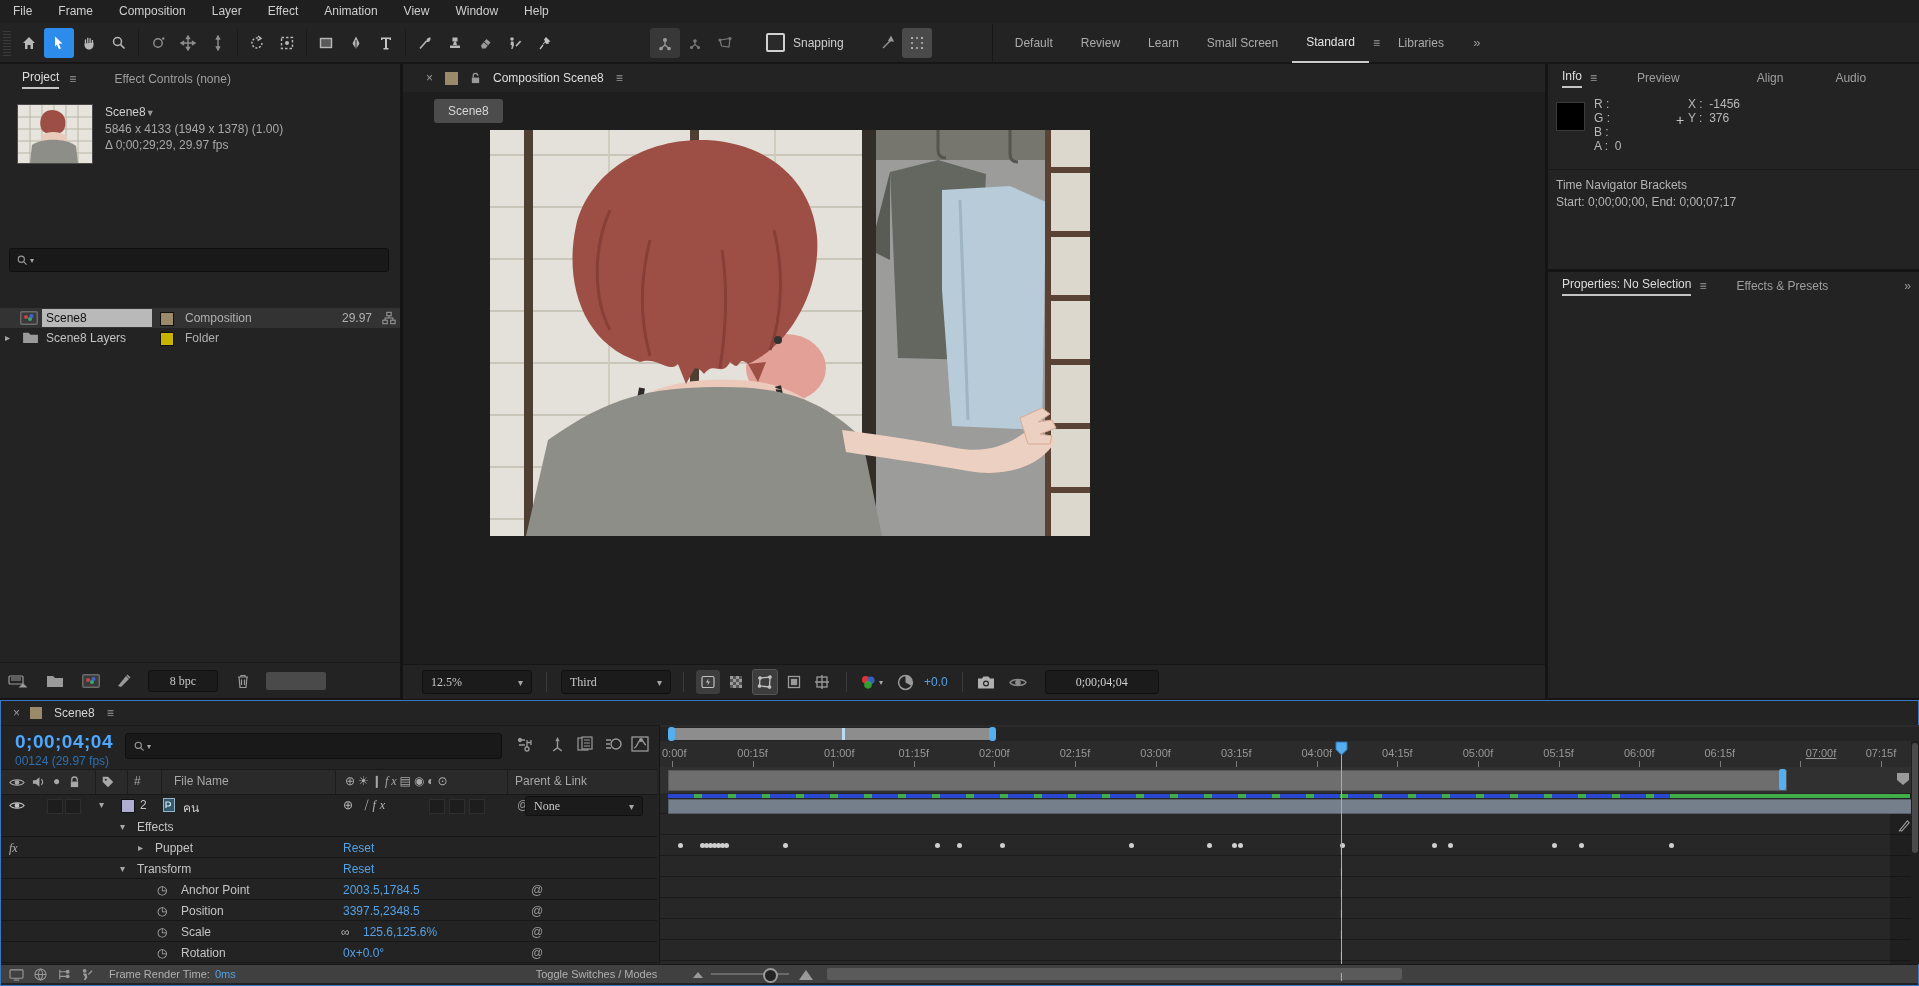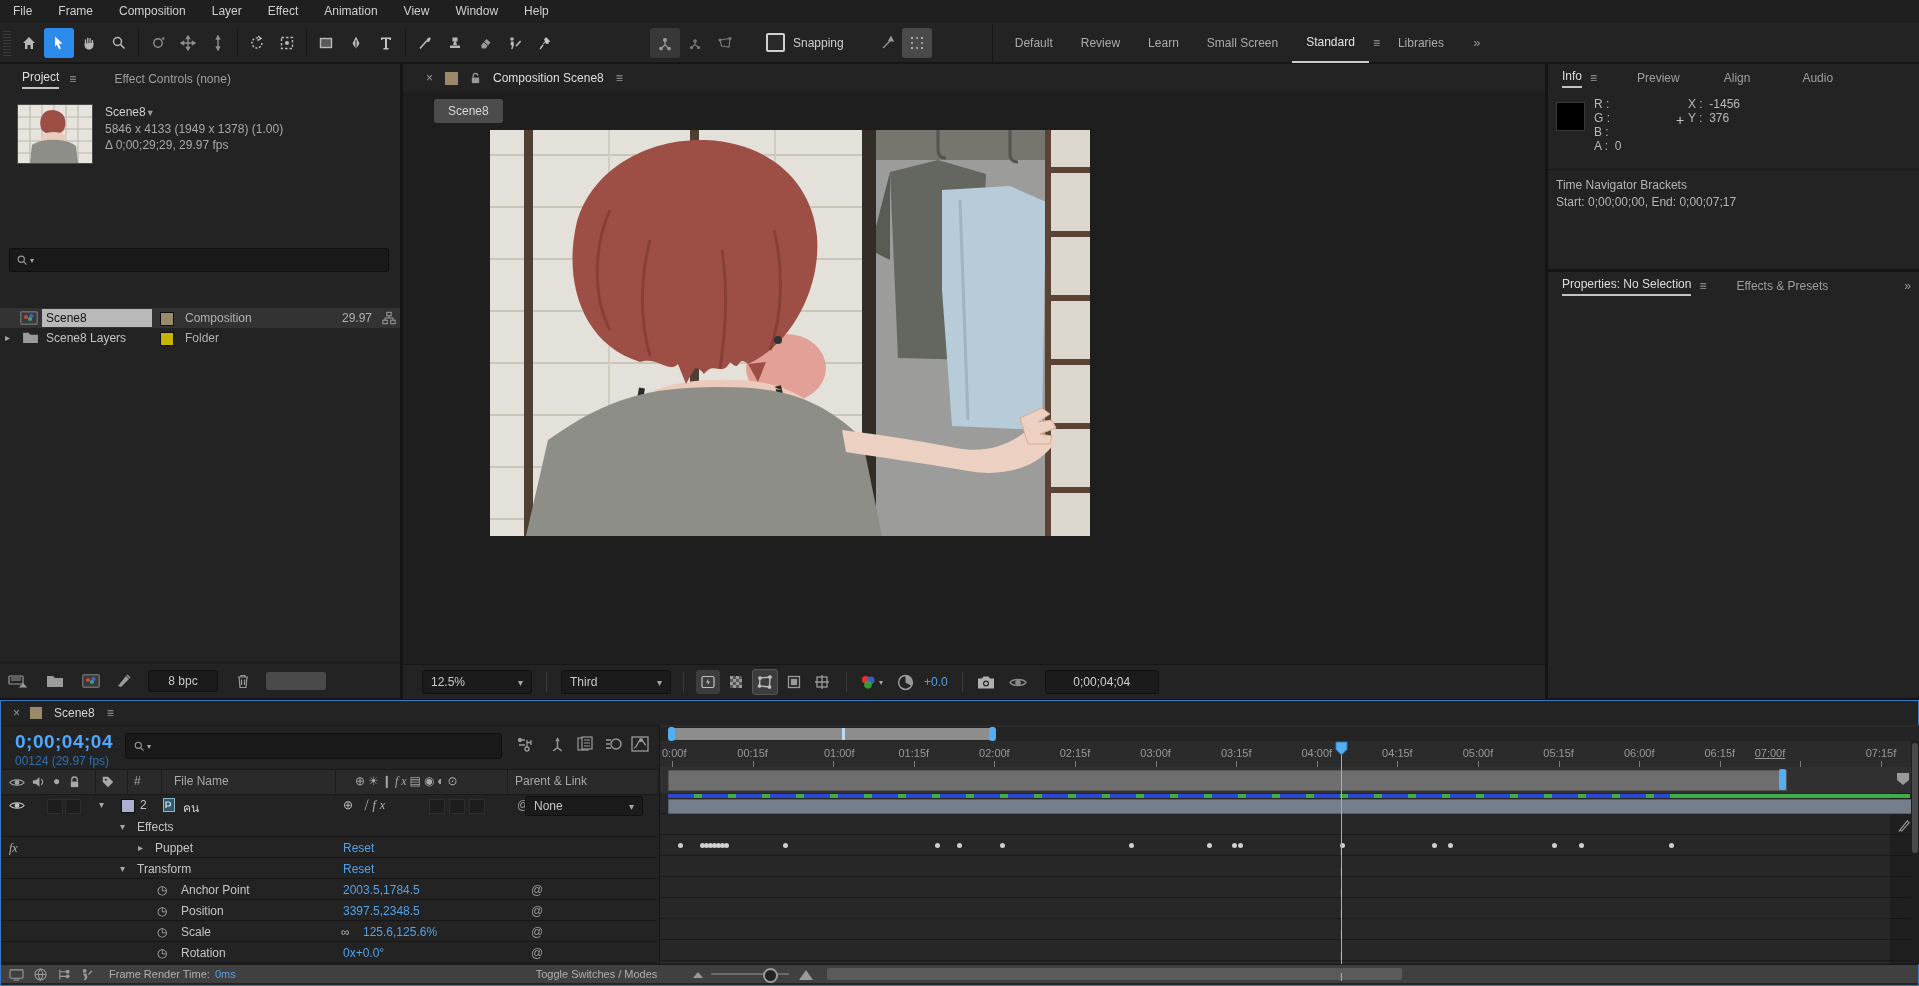--- a/index.html
+++ b/index.html
@@ -13,21 +13,21 @@
   .tool{width:30px;height:30px;display:flex;align-items:center;justify-content:center;border-radius:3px;flex:0 0 auto;}
   .tool.active{background:#2d8ceb;}
   .menu-item{padding:0 13px;height:23px;line-height:23px;color:#cfcfcf;cursor:default;}
   .ws-item{padding:0 14px;color:#ababab;line-height:38px;height:38px;}
   .ws-item.active{color:#e4e4e4;border-bottom:2px solid #cbcbcb;}
   .tab{color:#9f9f9f;}
   .tab.active{color:#dedede;}
   .underline{border-bottom:2px solid #c4c4c4;padding-bottom:3px;}
   .blue{color:#53a1e6;}
   .dd{background:#1b1b1b;border:1px solid #101010;border-radius:3px;color:#c8c8c8;
-      display:flex;align-items:center;justify-content:space-between;padding:0 8px;height:22px;}
+      display:flex;align-items:center;justify-content:space-between;padding:0 8px;height:22px;font-family:Liberation Serif, serif;}
   .hline{position:absolute;left:0;right:0;height:1px;background:#1a1a1a;}
   .vline{position:absolute;top:0;bottom:0;width:1px;background:#1a1a1a;}
   .kfdot{position:absolute;width:5px;height:5px;border-radius:50%;background:#cfcfcf;}
   .imark{position:absolute;width:7px;height:11px;color:#b9b9b9;font-size:10px;line-height:11px;text-align:center;}
   .rowlabel{color:#c4c4c4;}
   .stopwatch{color:#b0b0b0;}
   .ruler-lab{position:absolute;top:6px;color:#989898;font-size:11px;transform:translateX(-50%);white-space:nowrap;}
   .ruler-tick{position:absolute;width:1px;height:6px;background:#7d7d7d;bottom:0;}
   .chev{color:#a6a6a6;font-size:10px;}
 </style>
@@ -448,21 +448,21 @@
       <span style="color:#d0d0d0;">0;00;04;04</span>
     </div>
   </div>
 </div>
 
 <div class="panel" style="left:1548px;top:64px;width:371px;height:205px;">
   <div class="abs" style="left:0;top:0;right:0;height:28px;display:flex;align-items:center;">
     <span class="tab active underline" style="margin-left:14px;">Info</span>
     <span style="margin-left:8px;color:#9a9a9a;">≡</span>
     <span class="tab" style="margin-left:40px;">Preview</span>
-    <span class="tab" style="margin-left:44px;">Align</span>
+    <span class="tab" style="margin-left:77px;">Align</span>
     <span class="tab" style="margin-left:52px;">Audio</span>
   </div>
   <div class="abs" style="left:8px;top:38px;width:27px;height:27px;background:#000;border:1px solid #3a3a3a;"></div>
   <div class="abs" style="left:46px;top:33px;line-height:14px;color:#b8b8b8;">
     <div><span>R :</span></div>
     <div><span>G :</span></div>
     <div><span>B :</span></div>
     <div><span>A :</span>&nbsp;&nbsp;<span>0</span></div>
   </div>
   <span class="abs" style="left:128px;top:48px;color:#c4c4c4;font-size:14px;">+</span>
@@ -546,21 +546,21 @@
       <svg class="abs" viewBox="0 0 12 14" style="left:68px;top:6px;width:11px;height:13px;">
           <path d="M3 6 V4 A3 3 0 0 1 9 4 V6" fill="none" stroke="#a8a8a8" stroke-width="1.4"></path>
           <rect x="2" y="6" width="8" height="6" fill="#a8a8a8"></rect>
         </svg>
       <svg class="abs" viewBox="0 0 16 16" style="left:100px;top:5px;width:14px;height:14px;" fill="#a8a8a8">
           <path d="M2 2 H8 L14 8 L8 14 L2 8 Z"></path>
           <circle cx="5.5" cy="5.5" r="1.2" fill="#2a2a2a"></circle>
         </svg>
       <span class="abs" style="left:133px;top:4px;color:#a8a8a8;">#</span>
       <span class="abs" style="left:173px;top:4px;color:#a8a8a8;">File Name</span>
-      <span class="abs" style="left:354px;top:4px;color:#a8a8a8;letter-spacing:3px;">⊕☀❙<i style="font-family:'Liberation Serif',serif;">fx</i>▤◉◐⊙</span>
+      <span class="abs" style="left:344px;top:4px;color:#a8a8a8;letter-spacing:3px;">⊕☀❙<i style="font-family:'Liberation Serif',serif;">fx</i>▤◉◐⊙</span>
       <span class="abs" style="left:514px;top:4px;color:#a8a8a8;">Parent &amp; Link</span>
       <div class="vline" style="left:94px;background:#1c1c1c;"></div>
       <div class="vline" style="left:126px;background:#1c1c1c;"></div>
       <div class="vline" style="left:160px;background:#1c1c1c;"></div>
       <div class="vline" style="left:334px;background:#1c1c1c;"></div>
       <div class="vline" style="left:506px;background:#1c1c1c;"></div>
     </div>
 
     <div class="abs" style="left:0;top:70px;width:656px;height:21px;">
       <svg class="abs" viewBox="0 0 18 12" style="left:8px;top:5px;width:16px;height:11px;" fill="none" stroke="#c4c4c4" stroke-width="1.3">
@@ -665,21 +665,21 @@
         <span class="ruler-lab" style="left: 737.4px;">04:15f</span>
         <div class="ruler-tick" style="left: 737.4px;"></div>
         <span class="ruler-lab" style="left: 818px;">05:00f</span>
         <div class="ruler-tick" style="left: 818px;"></div>
         <span class="ruler-lab" style="left: 898.6px;">05:15f</span>
         <div class="ruler-tick" style="left: 898.6px;"></div>
         <span class="ruler-lab" style="left: 979.2px;">06:00f</span>
         <div class="ruler-tick" style="left: 979.2px;"></div>
         <span class="ruler-lab" style="left: 1059.8px;">06:15f</span>
         <div class="ruler-tick" style="left: 1059.8px;"></div>
-        <span class="ruler-lab" style="left: 1110px; text-decoration: underline;">07:00f</span>
+        <span class="ruler-lab" style="left: 1161px; text-decoration: underline;">07:00f</span>
         <div class="ruler-tick" style="left: 1140.4px;"></div>
         <span class="ruler-lab" style="left: 1221px;">07:15f</span>
         <div class="ruler-tick" style="left: 1221px;"></div>
       </div>
 
     <div class="abs" style="left:0;top:42px;width:1259px;height:26px;background:#303030;border-bottom:1px solid #1d1d1d;">
       <div class="abs" style="left:8px;top:3px;width:1117px;height:19px;background:#6e6e6e;border:1px solid #565656;"></div>
       <div class="abs" style="left:1119px;top:2px;width:7px;height:21px;background:#55aef0;border-radius:2px;"></div>
       <svg class="abs" viewBox="0 0 14 14" style="left:1236px;top:5px;width:14px;height:14px;" fill="#9a9a9a">
           <path d="M1 1 H13 V8 L7 13 L1 8 Z"></path>

